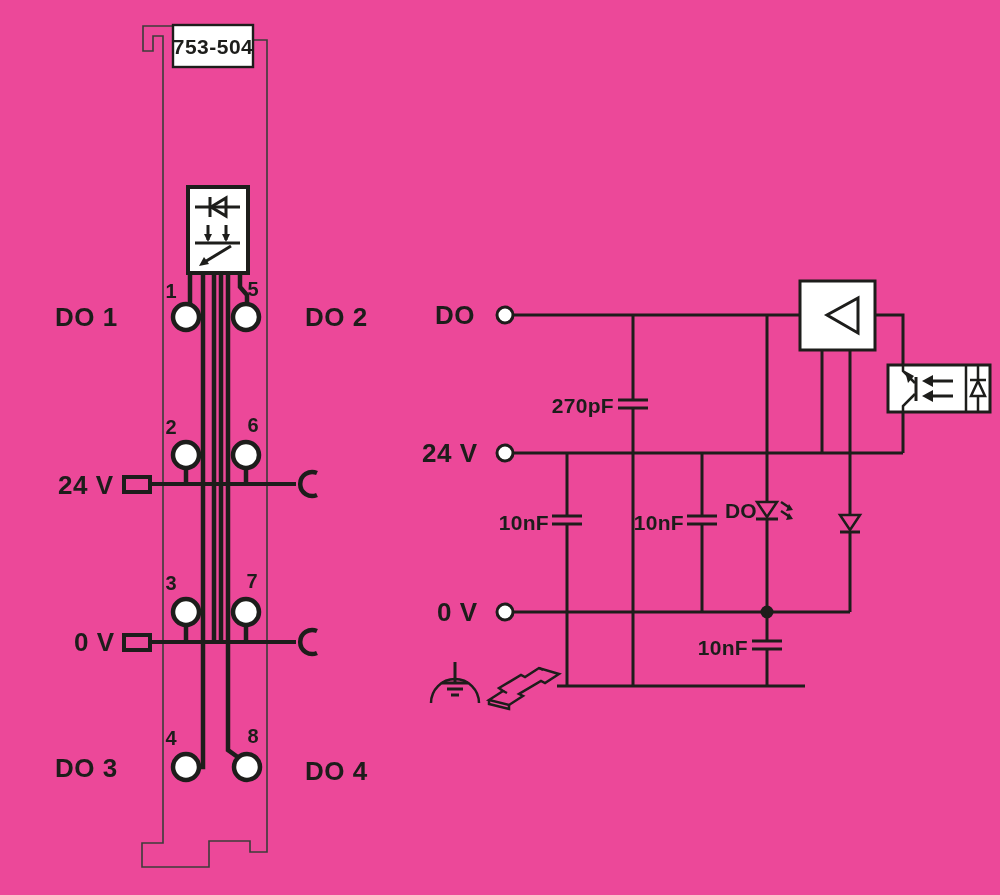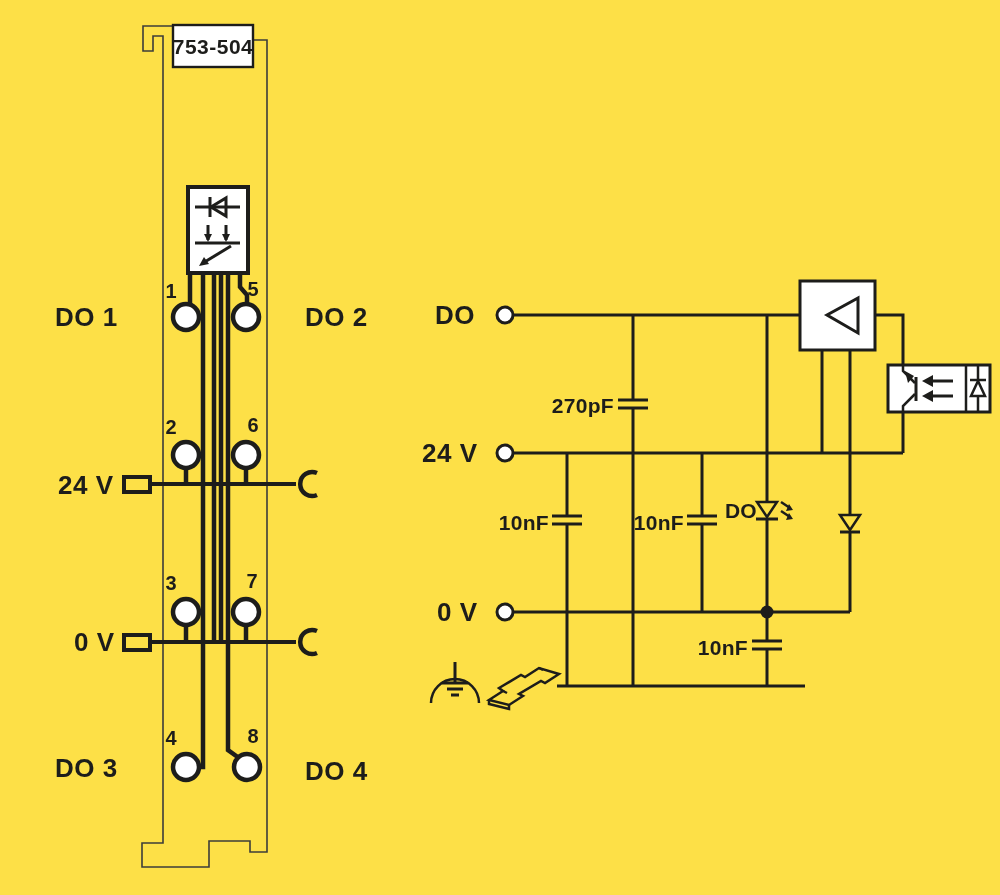--- a/index.html
+++ b/index.html
@@ -1,16 +1,16 @@
 <!DOCTYPE html>
 <html><head>
 <meta charset="utf-8">
 <style>
   html,body{margin:0;padding:0;background:#ffffff;}
-  .stage{position:relative;width:1000px;height:895px;background:#fde047;overflow:hidden;}
+  .stage{position:relative;width:1000px;height:895px;background:#ec4899;overflow:hidden;}
   svg{display:block;}
   text{font-family:"Liberation Sans","DejaVu Sans",sans-serif;fill:#1d1d1b;}
   .lbl{font-size:26px;font-weight:bold;letter-spacing:.5px;}
   .num{font-size:20px;font-weight:bold;}
   .cap{font-size:21px;font-weight:bold;letter-spacing:.3px;}
   .part{font-size:21px;font-weight:bold;letter-spacing:.5px;}
   .thin{stroke:#3c3c3a;stroke-width:1.6;fill:none;}
   .box{stroke:#1d1d1b;stroke-width:2.4;fill:#ffffff;}
   .w{stroke:#1d1d1b;stroke-width:4.5;fill:none;}
   .w4{stroke:#1d1d1b;stroke-width:4;fill:none;}

